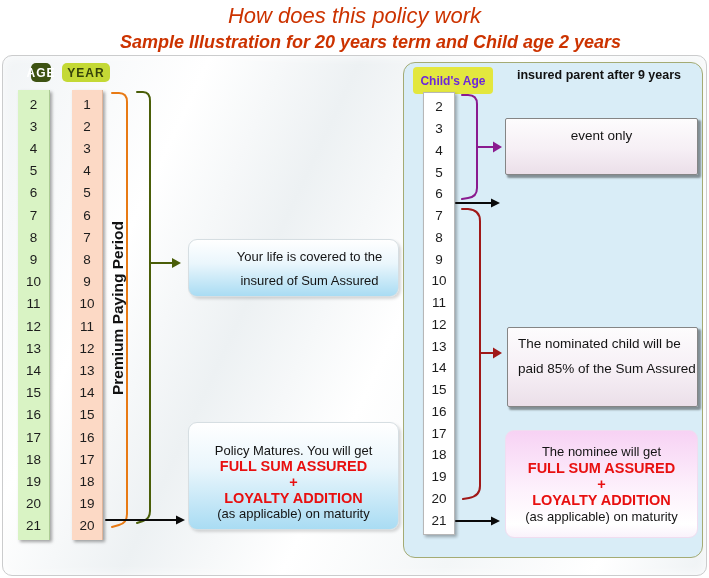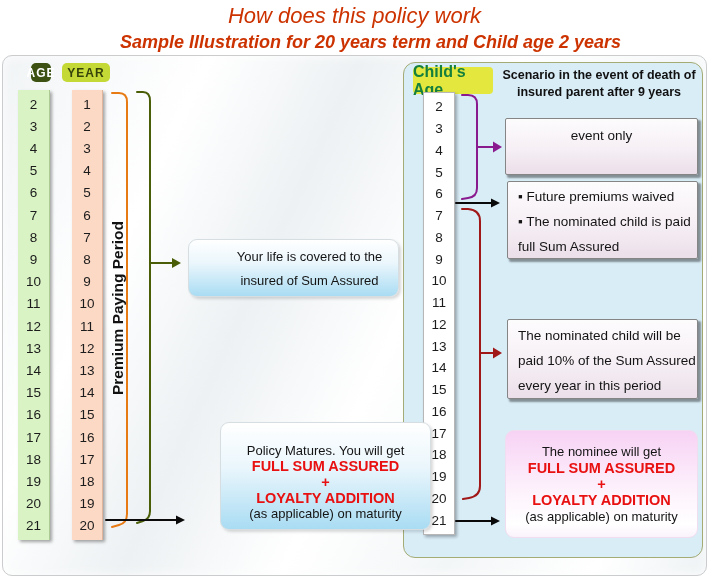--- a/index.html
+++ b/index.html
@@ -23,21 +23,21 @@
     background:linear-gradient(115deg,#f1f4f6 0%,#ffffff 22%,#edf1f3 38%,#ffffff 55%,#f3f6f7 72%,#ffffff 88%,#eef2f4 100%);
     box-shadow:inset 0 0 12px rgba(255,255,255,.8);
   }
   
   .badge{
     position:absolute;display:flex;align-items:center;justify-content:center;
     font-weight:bold;border-radius:5px;letter-spacing:1px;
   }
   .badge-age{left:31px;top:63px;width:20px;height:19px;background:var(--age-badge-bg);color:#fff;font-size:12px;}
   .badge-year{left:62px;top:63px;width:48px;height:19px;background:var(--year-badge-bg);color:#35430a;font-size:12px;}
-  .badge-childs-age{left:413px;top:67px;width:80px;height:27px;background:var(--childs-age-badge-bg);color:#15803d;font-size:16px;letter-spacing:0;border-radius:4px;}
+  .badge-childs-age{left:413px;top:67px;width:80px;height:27px;background:var(--childs-age-badge-bg);color:#6d28d9;font-size:12px;letter-spacing:0;border-radius:4px;}
   
   .col{
     position:absolute;display:flex;flex-direction:column;
     padding:3px 0;box-sizing:border-box;
     box-shadow:2px 2px 3px rgba(0,0,0,.35);
     font-size:13.5px;color:#1c1c1c;
   }
   .col .cell{flex:1;display:flex;align-items:center;justify-content:center;}
   .col-age{left:18px;top:90px;width:32px;height:450px;background:var(--age-col-bg);border-right:1px solid rgba(90,130,60,.35);}
   .col-year{left:72px;top:90px;width:31px;height:450px;background:var(--year-col-bg);border-right:1px solid rgba(160,100,60,.3);}
@@ -59,24 +59,24 @@
   .box-grey{
     border:1px solid #858585;border-radius:2px;
     background:linear-gradient(180deg,#fdfcfd 0%,#f6eff5 55%,#ebdfe9 100%);
     box-shadow:2.5px 2.5px 2px rgba(0,0,0,.4);
   }
   .box-pink{
     border:1px solid #f0ddf0;border-radius:9px;
     background:linear-gradient(180deg,var(--pink-box-top) 0%,#fdf1fc 55%,#ffffff 88%,#faf2fb 100%);
   }
   .box-coverage{left:188px;top:239px;width:211px;height:58px;font-size:13px;line-height:24px;padding-top:5px;}
-  .box-maturity{left:188px;top:422px;width:211px;height:108px;font-size:13px;display:flex;flex-direction:column;justify-content:space-evenly;padding:20px 0;margin-left:32px;}
+  .box-maturity{left:188px;top:422px;width:211px;height:108px;font-size:13px;display:flex;flex-direction:column;justify-content:space-evenly;padding:20px 0;}
   .box-premium{left:505px;top:118px;width:193px;height:57px;font-size:13.5px;line-height:23px;padding-top:5px;}
   .box-waiver{left:507px;top:181px;width:191px;height:78px;font-size:13.5px;line-height:25px;text-align:left;padding:2px 0 0 10px;}
-  .box-payout{left:507px;top:319px;width:191px;height:80px;font-size:13.5px;line-height:25px;text-align:left;padding:3px 0 0 10px;}
+  .box-payout{left:507px;top:327px;width:191px;height:80px;font-size:13.5px;line-height:25px;text-align:left;padding:3px 0 0 10px;}
   .box-nominee{left:505px;top:430px;width:193px;height:108px;font-size:13px;display:flex;flex-direction:column;justify-content:space-evenly;padding:13px 0;}
   .red-strong{color:var(--accent-red);font-weight:bold;font-size:14.5px;}
   
   .panel{
     position:absolute;left:403px;top:62px;width:300px;height:496px;
     background:var(--panel-bg);border:1px solid #a4ab74;border-radius:12px;box-sizing:border-box;
   }
   .scenario{
     position:absolute;left:496px;top:67px;width:206px;height:36px;
     text-align:center;font-size:12.5px;font-weight:bold;color:#111;line-height:17px;
@@ -104,21 +104,20 @@
 
   <div class="canvas"></div>
 
   <div class="panel"></div>
 
   <div class="badge badge-age">AGE</div>
   <div class="badge badge-year">YEAR</div>
   <div class="badge badge-childs-age">Child's Age</div>
 
   <div class="scenario">
-    <div>Scenario in the event of death of</div>
     <div>insured parent after 9 years</div>
   </div>
 
   <div class="col col-age">
 
   <div class="cell">2</div>
       <div class="cell">3</div>
       <div class="cell">4</div>
       <div class="cell">5</div>
       <div class="cell">6</div>
@@ -220,30 +219,24 @@
     <div class="red-strong">FULL SUM ASSURED</div>
     <div class="red-strong">+</div>
     <div class="red-strong">LOYALTY ADDITION</div>
     <div>(as applicable) on maturity</div>
   </div>
 
   <div class="box box-grey box-premium">
     <div>event only</div>
   </div>
 
-  <div class="box box-grey box-waiver">
-    <div>▪ Future premiums waived</div>
-    <div>▪ The nominated child is paid</div>
-    <div>full Sum Assured</div>
-  </div>
 
   <div class="box box-grey box-payout">
     <div>The nominated child will be</div>
-    <div>paid 10% of the Sum Assured</div>
-    <div>every year in this period</div>
+    <div>paid 85% of the Sum Assured</div>
   </div>
 
   <div class="box box-pink box-nominee">
     <div>The nominee will get</div>
     <div class="red-strong">FULL SUM ASSURED</div>
     <div class="red-strong">+</div>
     <div class="red-strong">LOYALTY ADDITION</div>
     <div>(as applicable) on maturity</div>
   </div>
 

